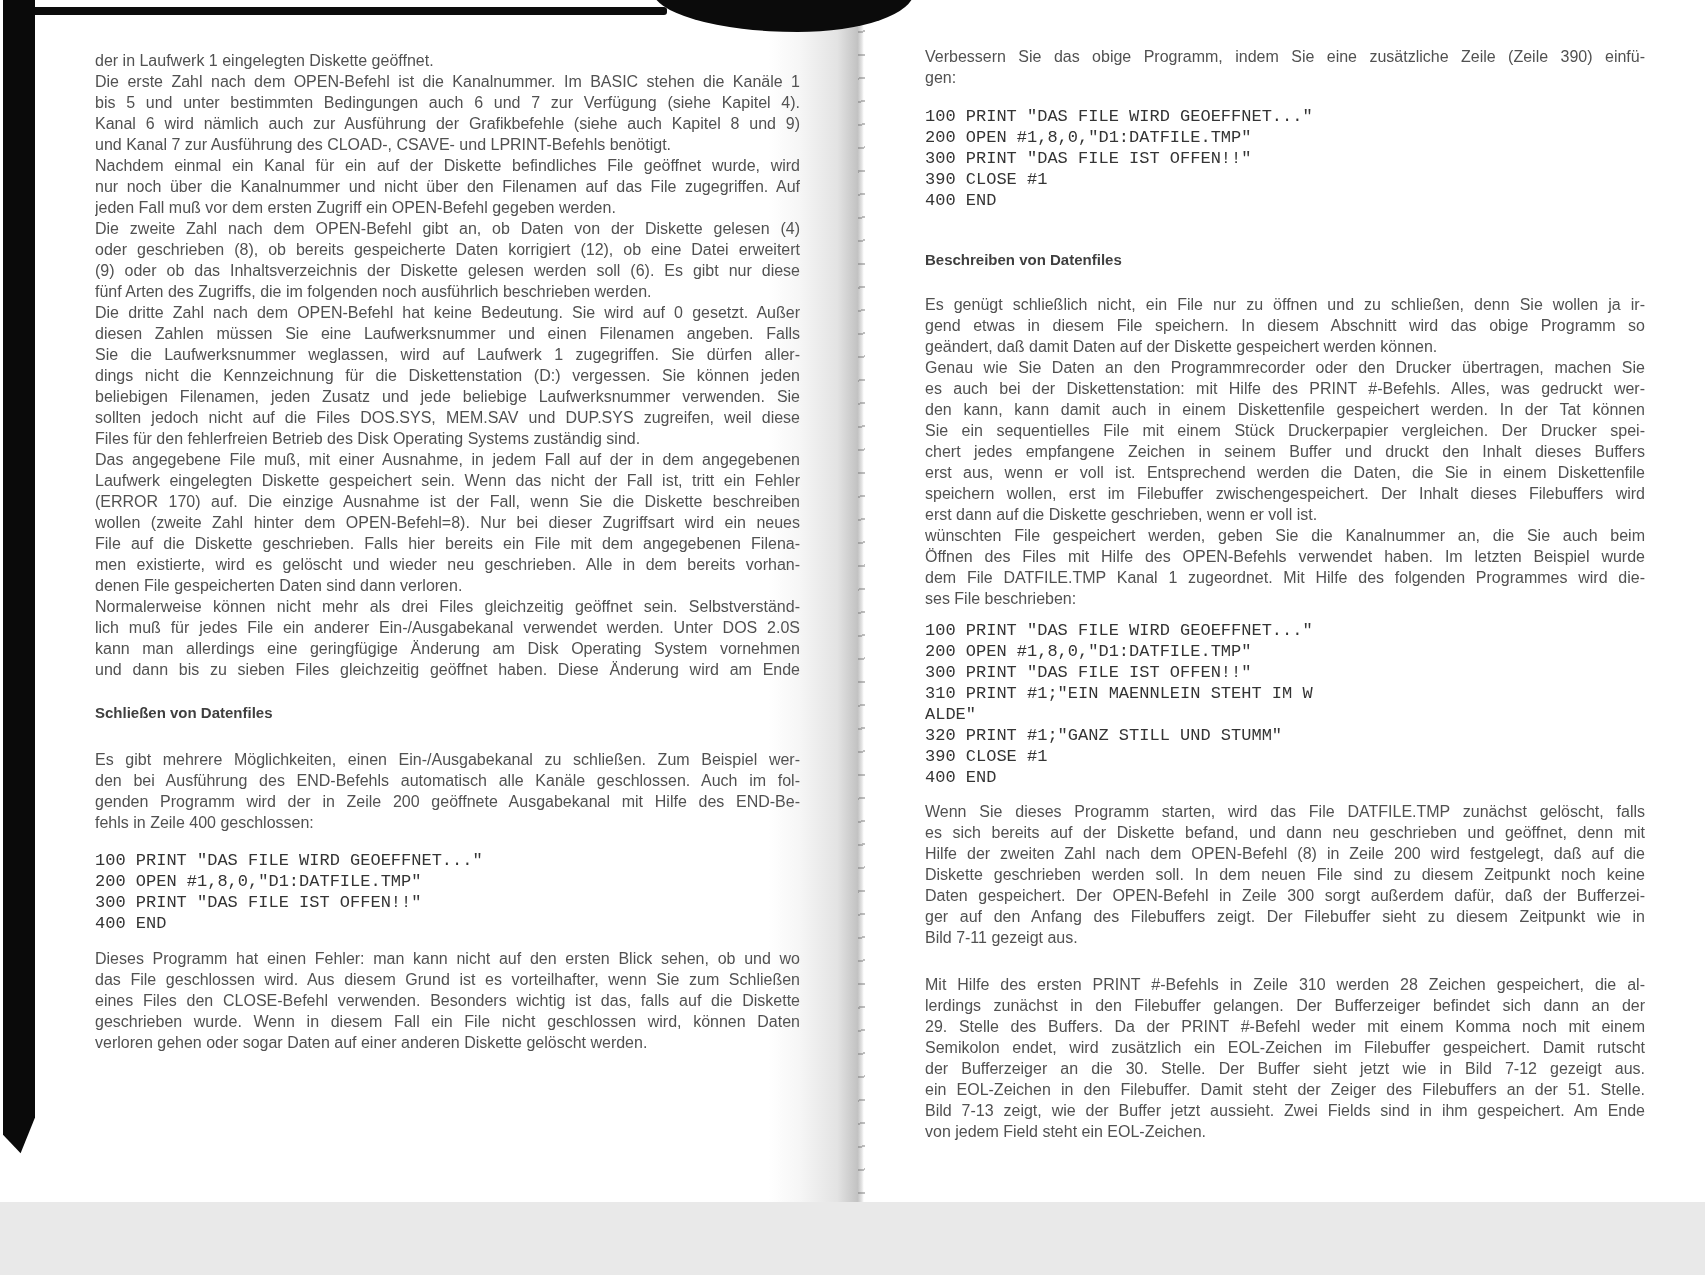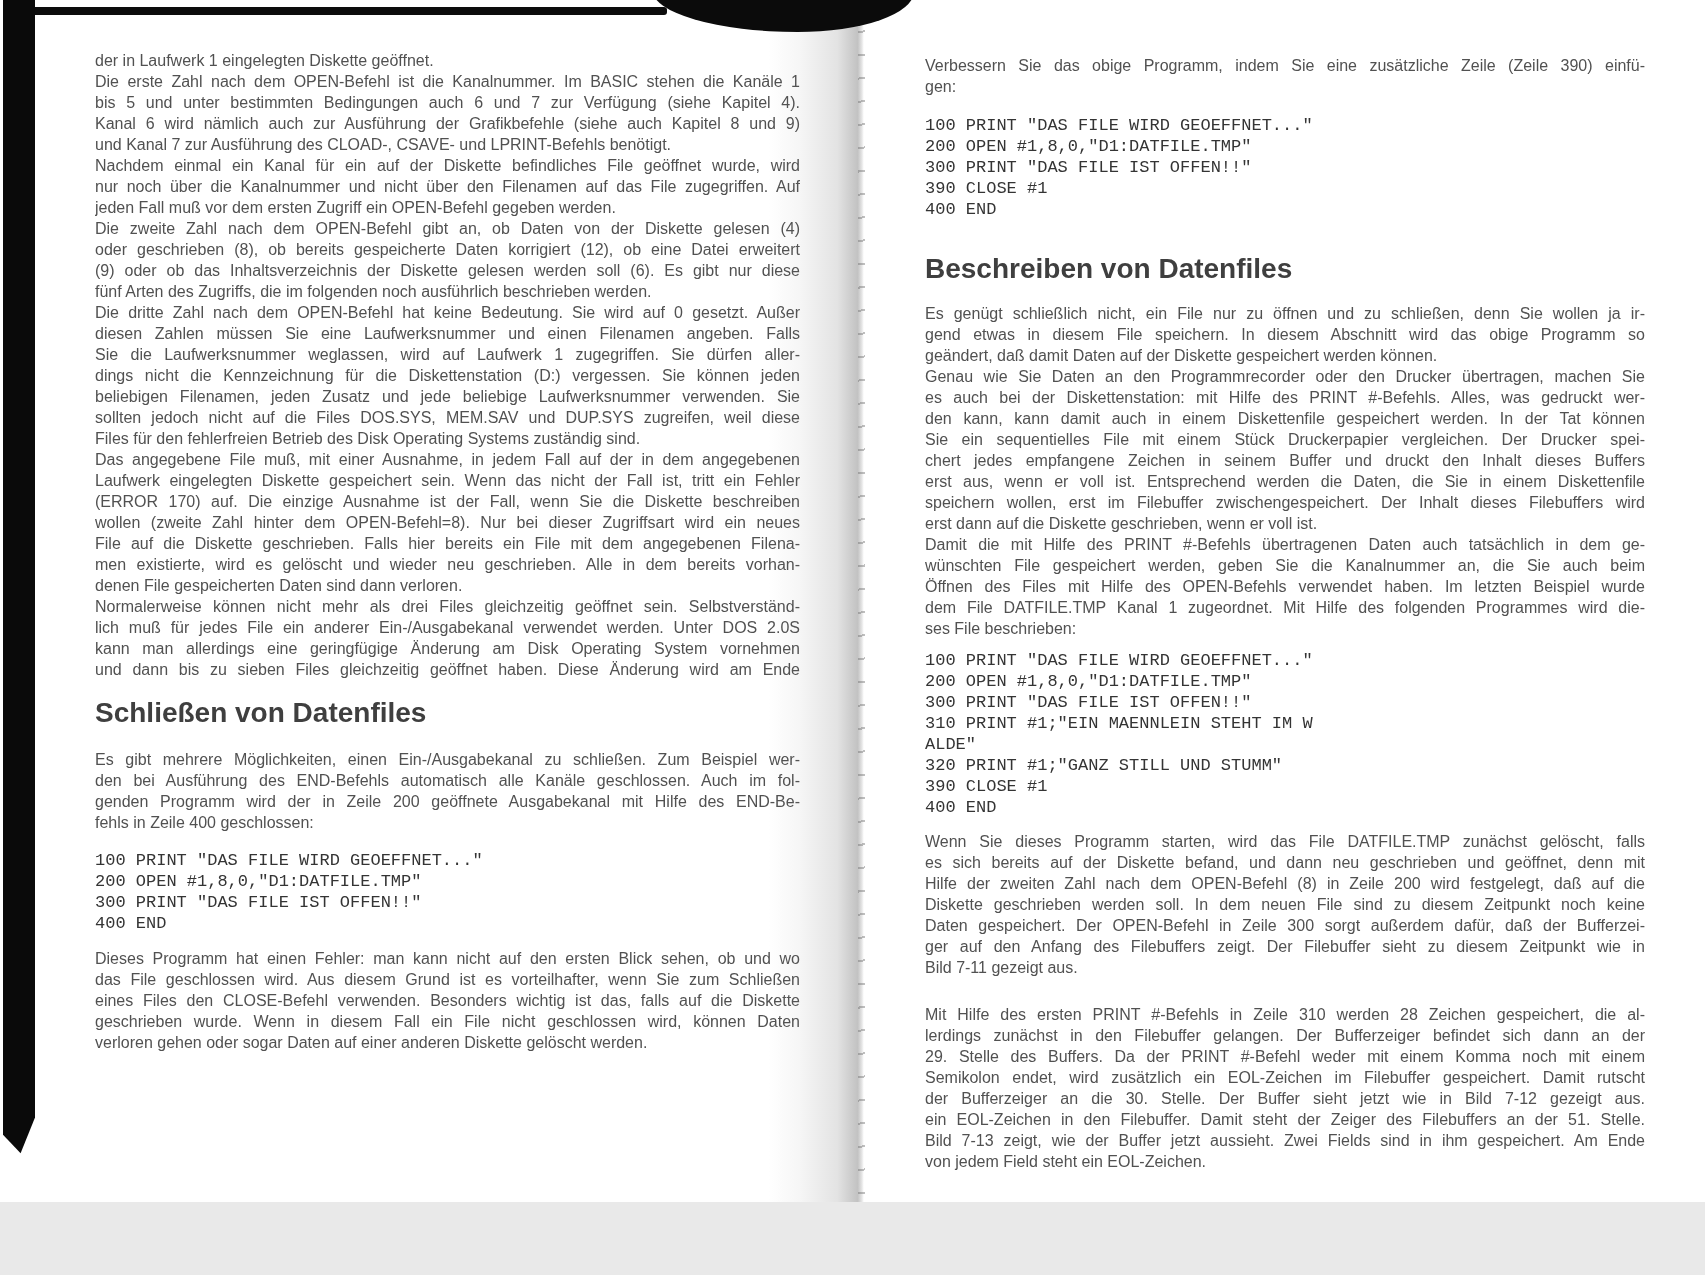--- a/index.html
+++ b/index.html
@@ -43,30 +43,30 @@
     opacity:.8;
   }
   .binding-bottom{
     position:absolute;left:752px;top:1226px;width:96px;height:52px;
     background:radial-gradient(ellipse at 45% 88%,
       rgba(15,15,15,0.95) 0 26%, rgba(15,15,15,0) 68%);
   }
   
   .column{position:absolute;overflow:hidden;}
   .col-left{left:95px;top:50px;width:705px;height:1070px;}
-  .col-right{left:925px;top:55px;width:720px;height:1135px;}
+  .col-right{left:925px;top:46px;width:720px;height:1135px;}
   .block{margin:0;}
   .text-line{
     font-size:16px;line-height:21px;color:#515151;
     text-align:justify;text-align-last:justify;
     white-space:normal;
   }
   .text-line.last{text-align:left;text-align-last:left;}
   .heading{
-    font-size:28px;font-weight:bold;line-height:26px;color:#3f3f3f;
+    font-size:15px;font-weight:bold;line-height:26px;color:#3f3f3f;
   }
   .code .code-line{
     font-family:"Liberation Mono","DejaVu Sans Mono",monospace;
     font-size:17px;line-height:21px;color:#343434;white-space:pre;
   }
   .page-number{
     position:absolute;top:1203px;width:140px;
     font-size:17px;font-weight:bold;letter-spacing:.5px;
     color:#8a8a8a;text-align:right;
   }
@@ -166,21 +166,20 @@
         <div class="text-line">Genau wie Sie Daten an den Programmrecorder oder den Drucker übertragen, machen Sie</div>
         <div class="text-line">es auch bei der Diskettenstation: mit Hilfe des PRINT #-Befehls. Alles, was gedruckt wer-</div>
         <div class="text-line">den kann, kann damit auch in einem Diskettenfile gespeichert werden. In der Tat können</div>
         <div class="text-line">Sie ein sequentielles File mit einem Stück Druckerpapier vergleichen. Der Drucker spei-</div>
         <div class="text-line">chert jedes empfangene Zeichen in seinem Buffer und druckt den Inhalt dieses Buffers</div>
         <div class="text-line">erst aus, wenn er voll ist. Entsprechend werden die Daten, die Sie in einem Diskettenfile</div>
         <div class="text-line">speichern wollen, erst im Filebuffer zwischengespeichert. Der Inhalt dieses Filebuffers wird</div>
         <div class="text-line last">erst dann auf die Diskette geschrieben, wenn er voll ist.</div>
       </div>
       <div class="block para">
-        <div class="text-line">Damit die mit Hilfe des PRINT #-Befehls übertragenen Daten auch tatsächlich in dem ge-</div>
         <div class="text-line">wünschten File gespeichert werden, geben Sie die Kanalnummer an, die Sie auch beim</div>
         <div class="text-line">Öffnen des Files mit Hilfe des OPEN-Befehls verwendet haben. Im letzten Beispiel wurde</div>
         <div class="text-line">dem File DATFILE.TMP Kanal 1 zugeordnet. Mit Hilfe des folgenden Programmes wird die-</div>
         <div class="text-line last">ses File beschrieben:</div>
       </div>
       <div class="block code" style="margin-top: 11px;">
         <div class="code-line">100 PRINT "DAS FILE WIRD GEOEFFNET..."</div>
         <div class="code-line">200 OPEN #1,8,0,"D1:DATFILE.TMP"</div>
         <div class="code-line">300 PRINT "DAS FILE IST OFFEN!!"</div>
         <div class="code-line">310 PRINT #1;"EIN MAENNLEIN STEHT IM W</div>

